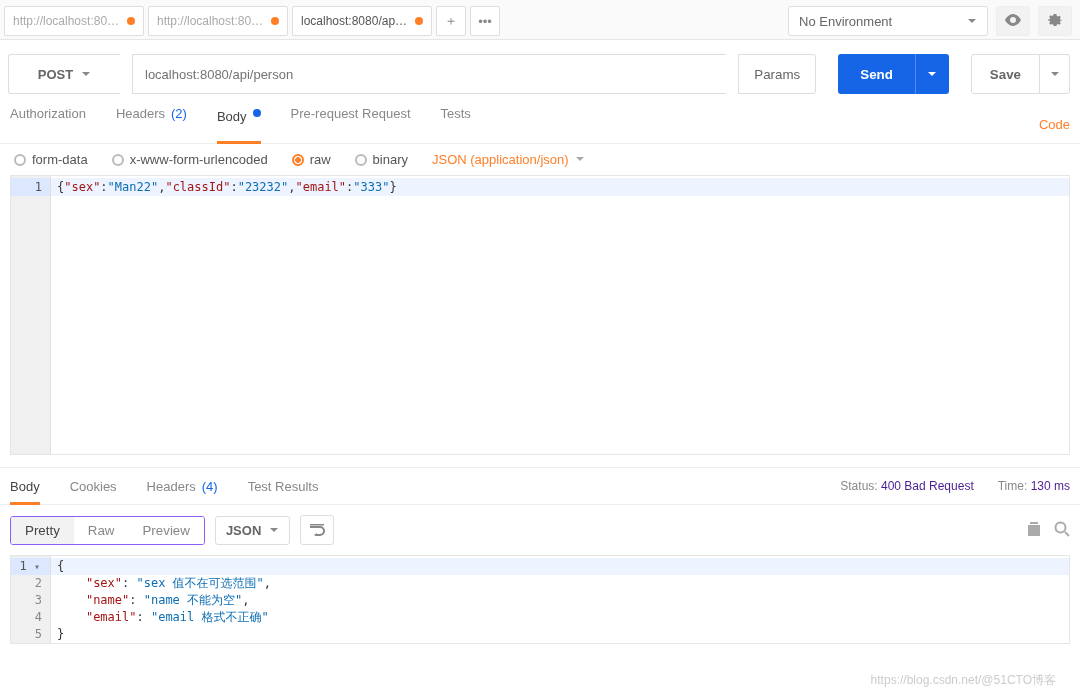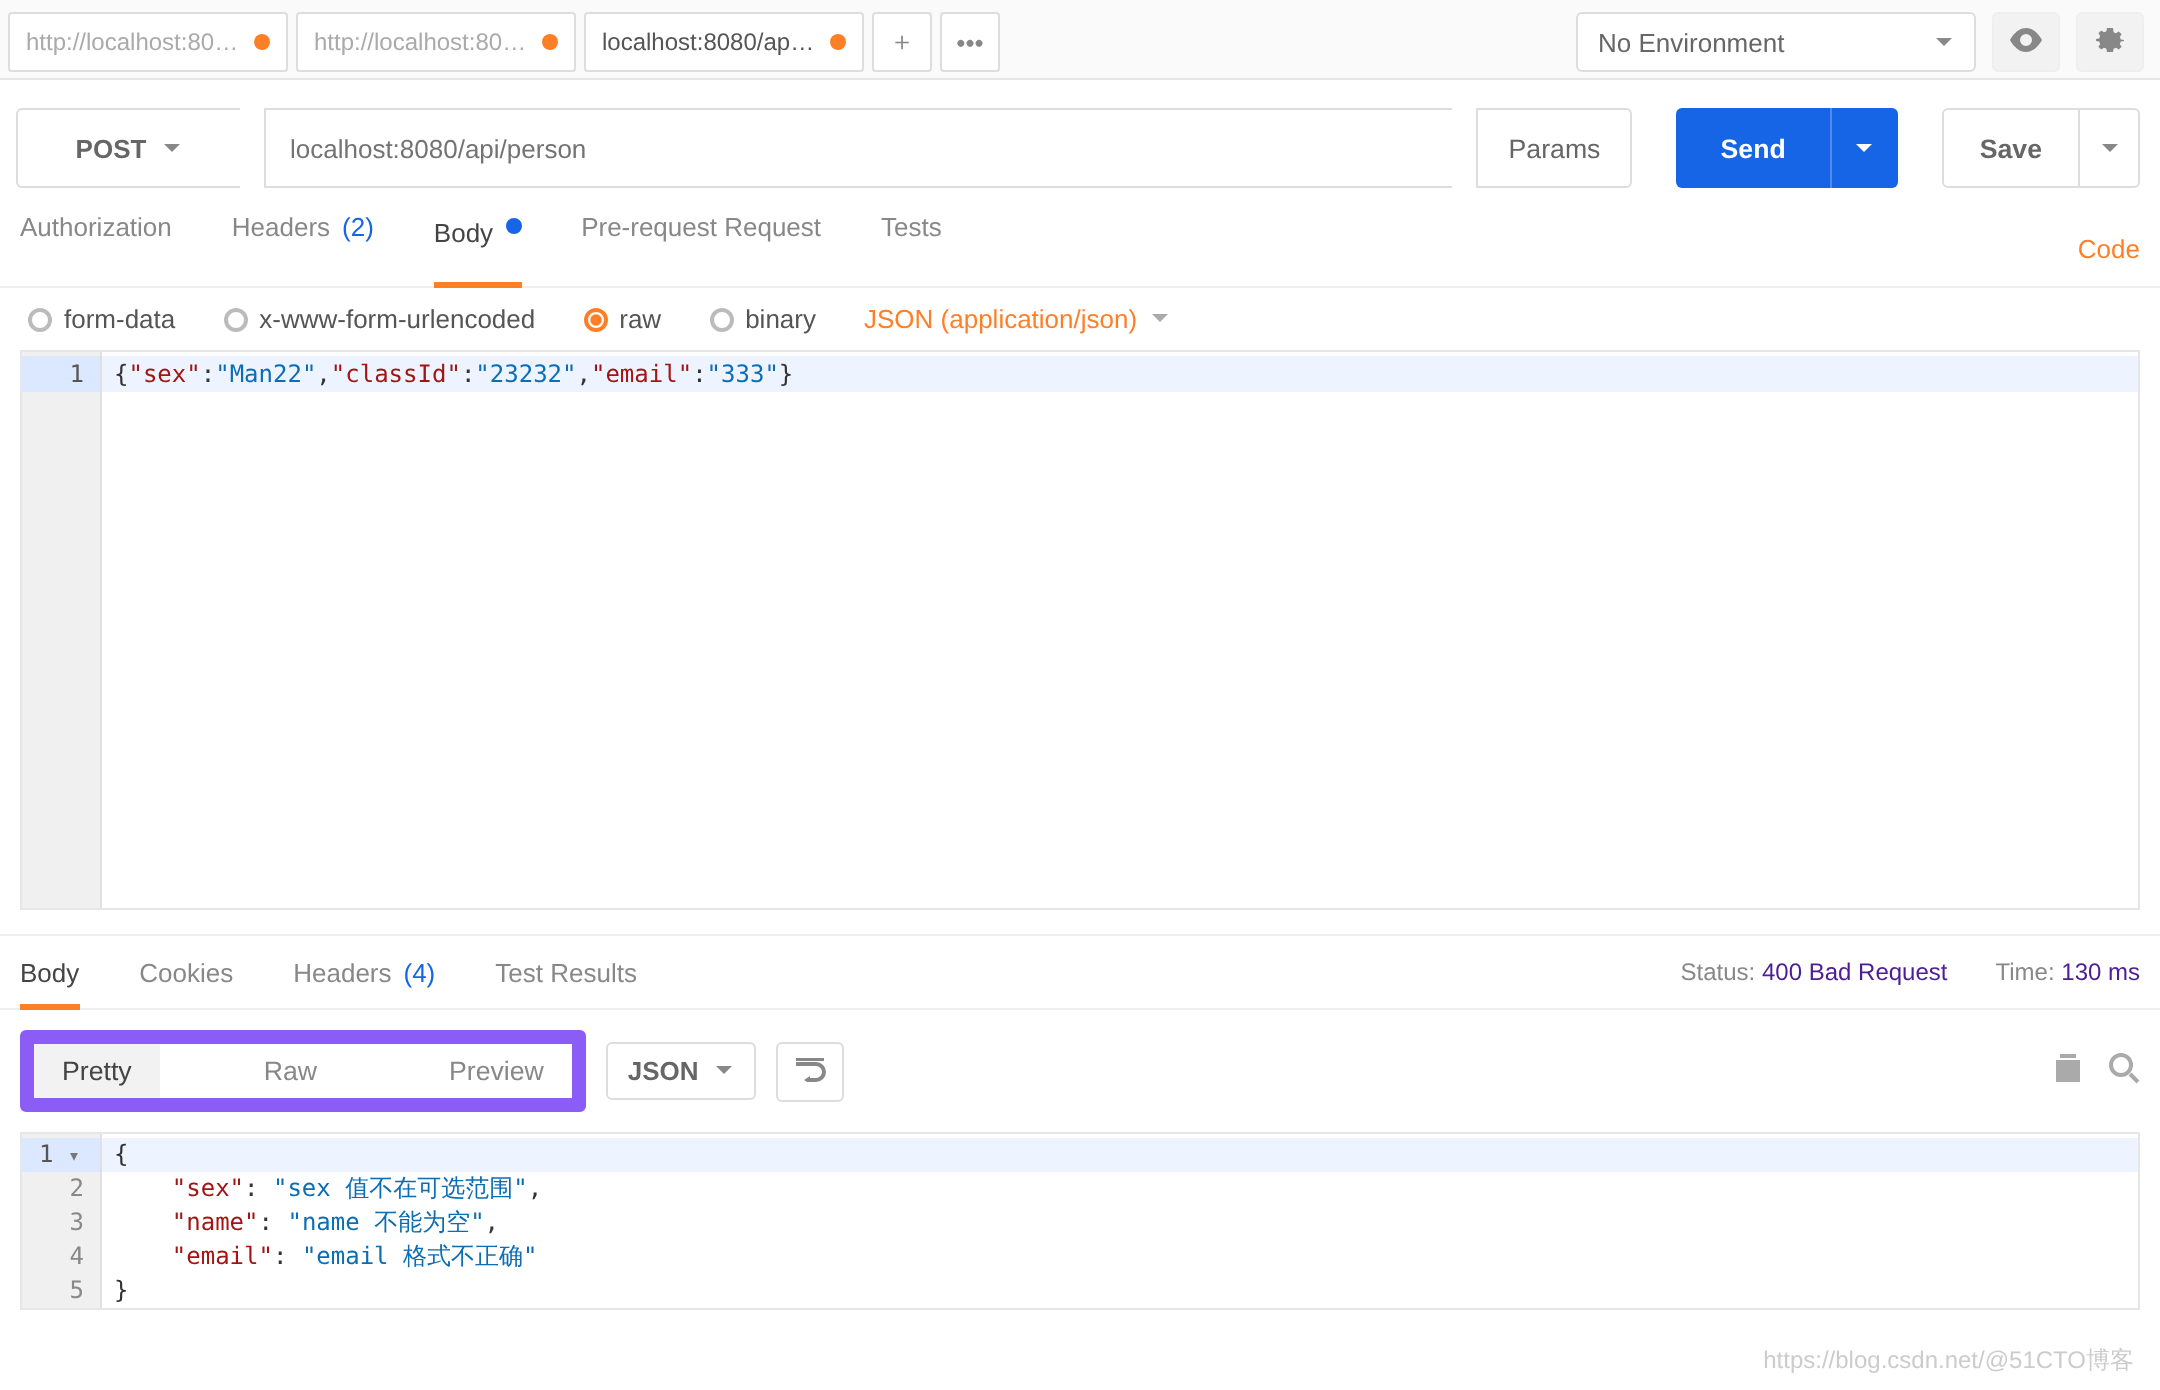--- a/index.html
+++ b/index.html
@@ -141,41 +141,41 @@
     height:38px; padding:0 10px; gap:30px; color:#888; font-size:13px;
   }
   .resp-bar .rtab{ cursor:pointer; height:100%; display:flex; align-items:center; gap:6px;}
   .resp-bar .rtab.active{ color:#444; border-bottom:3px solid #ff7f27; margin-bottom:-1px; padding-top:2px;}
   .resp-meta{ margin-left:auto; display:flex; gap:24px; font-size:12px; color:#888;}
   .meta-val{ color:#4c1d95;}
 
   .pretty-bar{
     display:flex; align-items:center; gap:10px; padding:10px;
   }
-  .seg{ display:flex; border:7px solid #8b5cf6; border-radius:3px; overflow:hidden;gap:38px;}
+  .seg{ display:flex; border:1px solid #8b5cf6; border-radius:3px; overflow:hidden;}
   .seg button{ border:none; background:#fff; padding:6px 14px; color:#888; cursor:pointer;}
   .seg button.active{ background:#f2f2f2; color:#444;}
   .fmt-select{ display:flex; align-items:center; border:1px solid #ddd; padding:6px 10px; gap:8px; color:#666; cursor:pointer; border-radius:3px;font-weight:bold;}
   .wrap-btn{ width:34px; height:30px; border:1px solid #ddd; background:#fff; display:flex; align-items:center; justify-content:center; cursor:pointer; border-radius:3px; color:#888;}
   .right-icons{ margin-left:auto; display:flex; gap:12px; color:#999;}
 
   .editor2{
     border:1px solid #e6e6e6; margin:0 10px 2px 10px; background:#fff;
     display:flex;
   }
   .editor2 .gutter{ background:#f0f0f0;}
   .editor2 .gutter .ln{ height:17px; line-height:17px;}
   .editor2 .code-area{ line-height:17px;}
   .editor2 .code-line{ height:17px;}
   .fold{ color:#777; font-size:10px; margin-right:2px;}
 
   .caret svg{ width:10px; height:10px; fill:#888;}
   .caret-primary svg{ fill:#fff;}
   .watermark{
-    position:fixed; right:13px; bottom:6px; color:#ccc; font-size:12px; pointer-events:none;
+    position:fixed; right:24px; bottom:6px; color:#ccc; font-size:12px; pointer-events:none;
   }
 </style>
 </head>
 <body>
 
 <div class="topbar">
   <div class="tabstrip">
     <div class="tab">
       <span class="tab-title">http://localhost:8002/</span>
       <span class="dirty-dot"></span>

